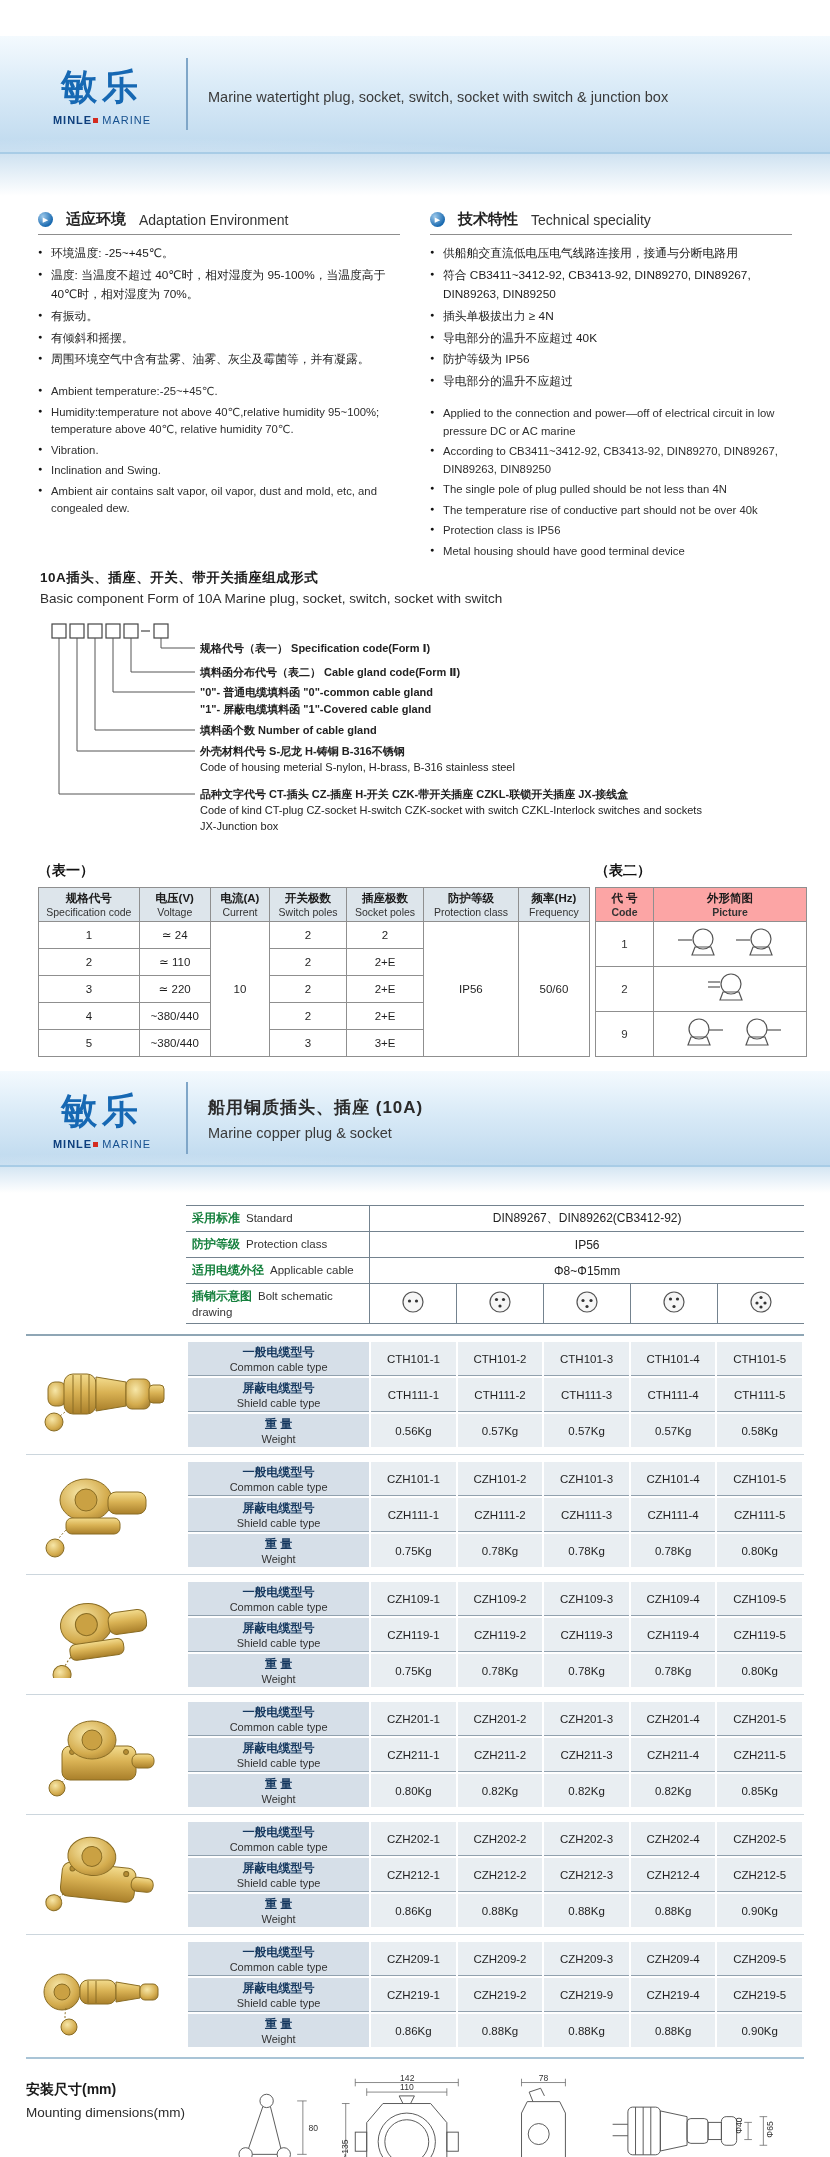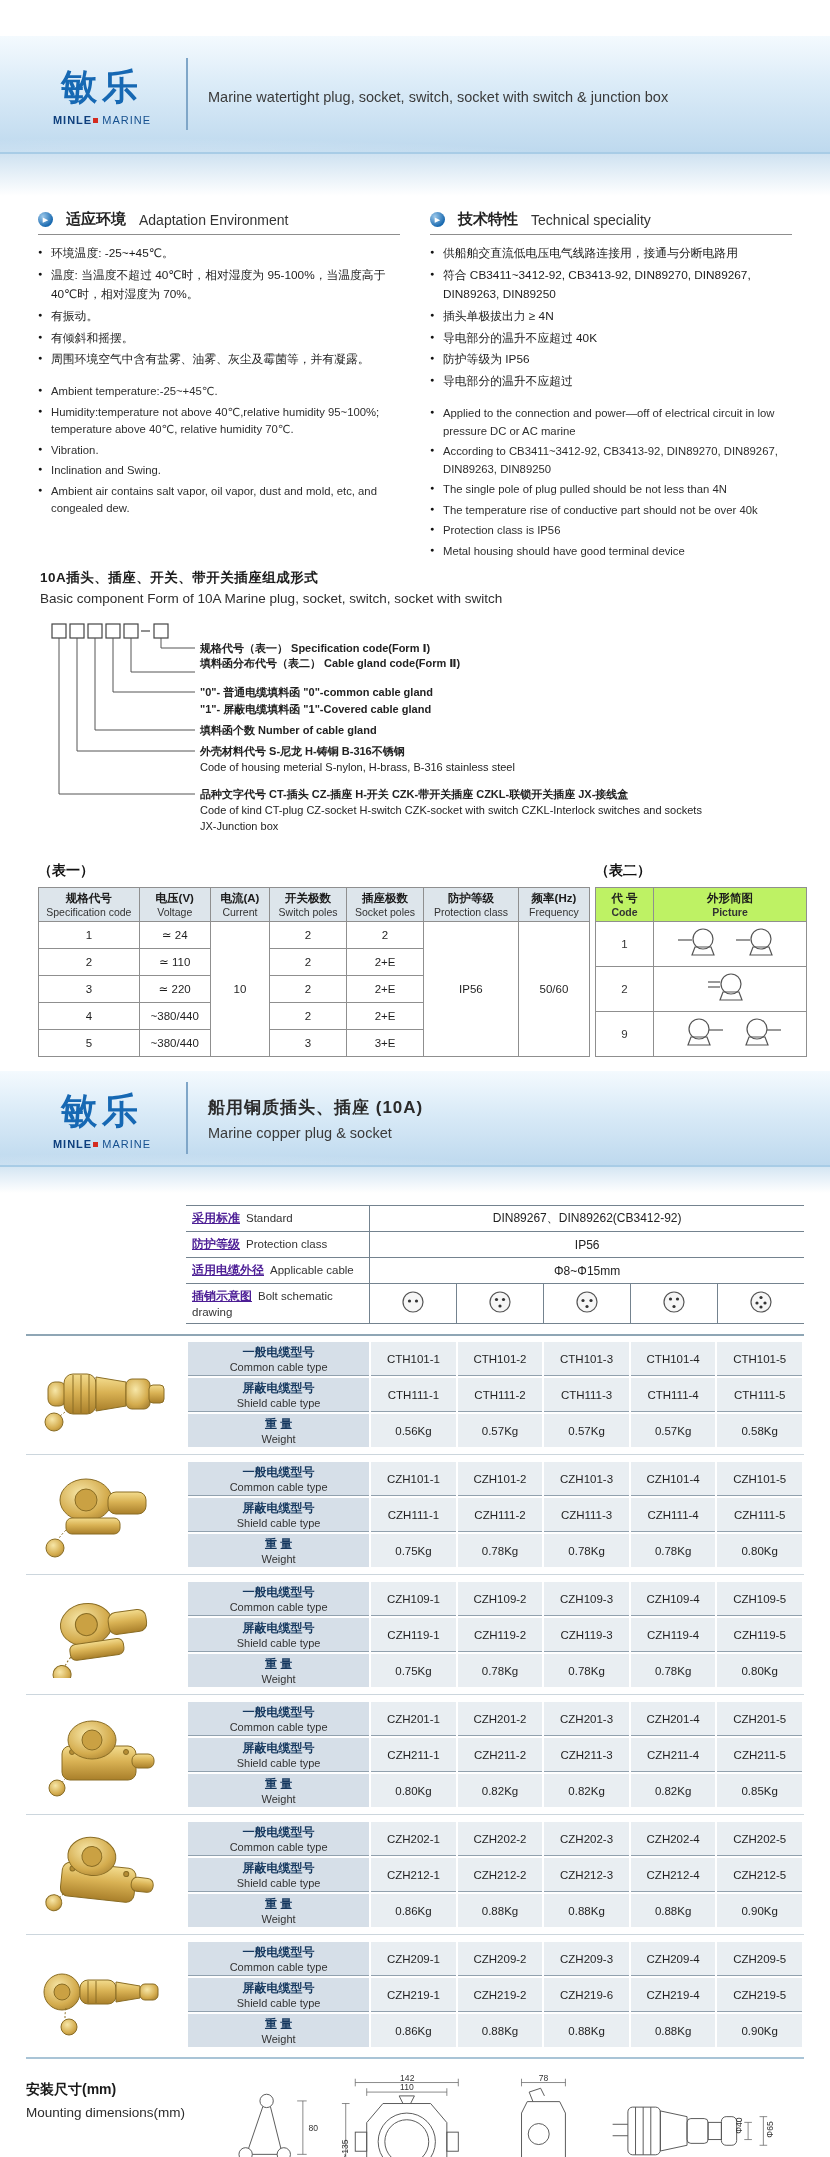--- a/index.html
+++ b/index.html
@@ -59,32 +59,32 @@
   .forms { display: flex; gap: 5px; padding: 20px 38px 0 38px; }
   .cap { font-size: 14px; font-weight: bold; margin-bottom: 7px; color: #111; }
   table.t1 { border-collapse: collapse; width: 552px; }
   table.t1 th, table.t1 td { border: 1px solid #8f8f8f; text-align: center; }
   table.t1 th { background: #dde5eb; font-weight: normal; padding: 3px 2px; }
   table.t1 th .hc { display: block; font-size: 11.5px; font-weight: bold; color: #1b1b1b; }
   table.t1 th .he { display: block; font-size: 10.5px; color: #333; }
   table.t1 td { font-size: 11.5px; height: 27px; color: #1f1f1f; }
   table.t2 { border-collapse: collapse; width: 212px; }
   table.t2 th, table.t2 td { border: 1px solid #8f8f8f; text-align: center; }
-  table.t2 th { background: #bef264; padding: 3px 2px; }
+  table.t2 th { background: #fca5a5; padding: 3px 2px; }
   table.t2 th .hc { display: block; font-size: 11.5px; font-weight: bold; color: #1b1b1b; }
   table.t2 th .he { display: block; font-size: 10.5px; color: #333; }
   table.t2 td { height: 45px; font-size: 11.5px; }
   
   .products { padding: 12px 26px 0 26px; }
   .meta-wrap { margin-left: 160px; }
   table.meta { border-collapse: collapse; width: 100%; }
   table.meta td { border-bottom: 1px solid #74838f; font-size: 12px; }
   table.meta tr:first-child td { border-top: 1px solid #74838f; }
   td.mlabel { width: 182px; padding: 4px 6px; border-right: 1px solid #74838f; }
-  td.mlabel .gc { font-weight: bold; color: #4c1d95; font-size: 12px; margin-right: 6px; text-decoration: underline; }
+  td.mlabel .gc { font-weight: bold; color: #15803d; font-size: 12px; margin-right: 6px; }
   td.mlabel .ge { color: #333; font-size: 11.5px; }
   td.mval { text-align: center; color: #222; }
   td.vcell { text-align: center; border-left: 1px solid #74838f; width: 86px; }
   .wide-hr { height: 2px; background: #8fa6b5; margin: 10px 0 4px 0; }
   .hr-light { height: 1px; background: #ccd6dd; margin: 5px 0; }
   .prod-row { display: flex; align-items: center; }
   .pimg { width: 160px; display: flex; justify-content: center; align-items: center; }
   table.gtable { border-collapse: separate; border-spacing: 2px; flex: 1; }
   table.gtable td { text-align: center; font-size: 11.5px; }
   td.glabel { width: 180px; background: #d6dfe8; padding: 2px 4px; }
@@ -206,21 +206,21 @@
       <g fill="none" stroke="#555" stroke-width="1">
         <polyline points="121,18 121,28 155,28"></polyline>
         <polyline points="91,18 91,52 155,52"></polyline>
         <polyline points="73,18 73,72 155,72"></polyline>
         <polyline points="55,18 55,110 155,110"></polyline>
         <polyline points="37,18 37,131 155,131"></polyline>
         <polyline points="19,18 19,174 155,174"></polyline>
       </g>
     </svg>
     <div class="lbl bold" style="top:21px">规格代号（表一） Specification code(Form Ⅰ)</div>
-    <div class="lbl bold" style="top:36px">填料函分布代号（表二） Cable gland code(Form Ⅱ)</div>
+    <div class="lbl bold" style="top:45px">填料函分布代号（表二） Cable gland code(Form Ⅱ)</div>
     <div class="lbl bold" style="top:65px">"0"- 普通电缆填料函 "0"-common cable gland</div>
     <div class="lbl bold" style="top:82px">"1"- 屏蔽电缆填料函 "1"-Covered cable gland</div>
     <div class="lbl bold" style="top:103px">填料函个数 Number of cable gland</div>
     <div class="lbl bold" style="top:124px">外壳材料代号 S-尼龙 H-铸铜 B-316不锈钢</div>
     <div class="lbl" style="top:141px">Code of housing meterial S-nylon, H-brass, B-316 stainless steel</div>
     <div class="lbl bold" style="top:167px">品种文字代号 CT-插头 CZ-插座 H-开关 CZK-带开关插座 CZKL-联锁开关插座 JX-接线盒</div>
     <div class="lbl" style="top:184px">Code of kind CT-plug CZ-socket H-switch CZK-socket with switch CZKL-Interlock switches and sockets</div>
     <div class="lbl" style="top:200px">JX-Junction box</div>
   </div>
 </section>
@@ -747,21 +747,21 @@
         <td class="gval">CZH209-4</td>
         <td class="gval">CZH209-5</td>
       </tr>
       <tr class="rule">
         <td class="glabel">
               <span class="gc">屏蔽电缆型号</span>
               <span class="ge">Shield cable type</span>
             </td>
         <td class="gval">CZH219-1</td>
         <td class="gval">CZH219-2</td>
-        <td class="gval">CZH219-6</td>
+        <td class="gval">CZH219-9</td>
         <td class="gval">CZH219-4</td>
         <td class="gval">CZH219-5</td>
       </tr>
       <tr>
         <td class="glabel">
               <span class="gc">重 量</span>
               <span class="ge">Weight</span>
             </td>
         <td class="gval">0.86Kg</td>
         <td class="gval">0.88Kg</td>

